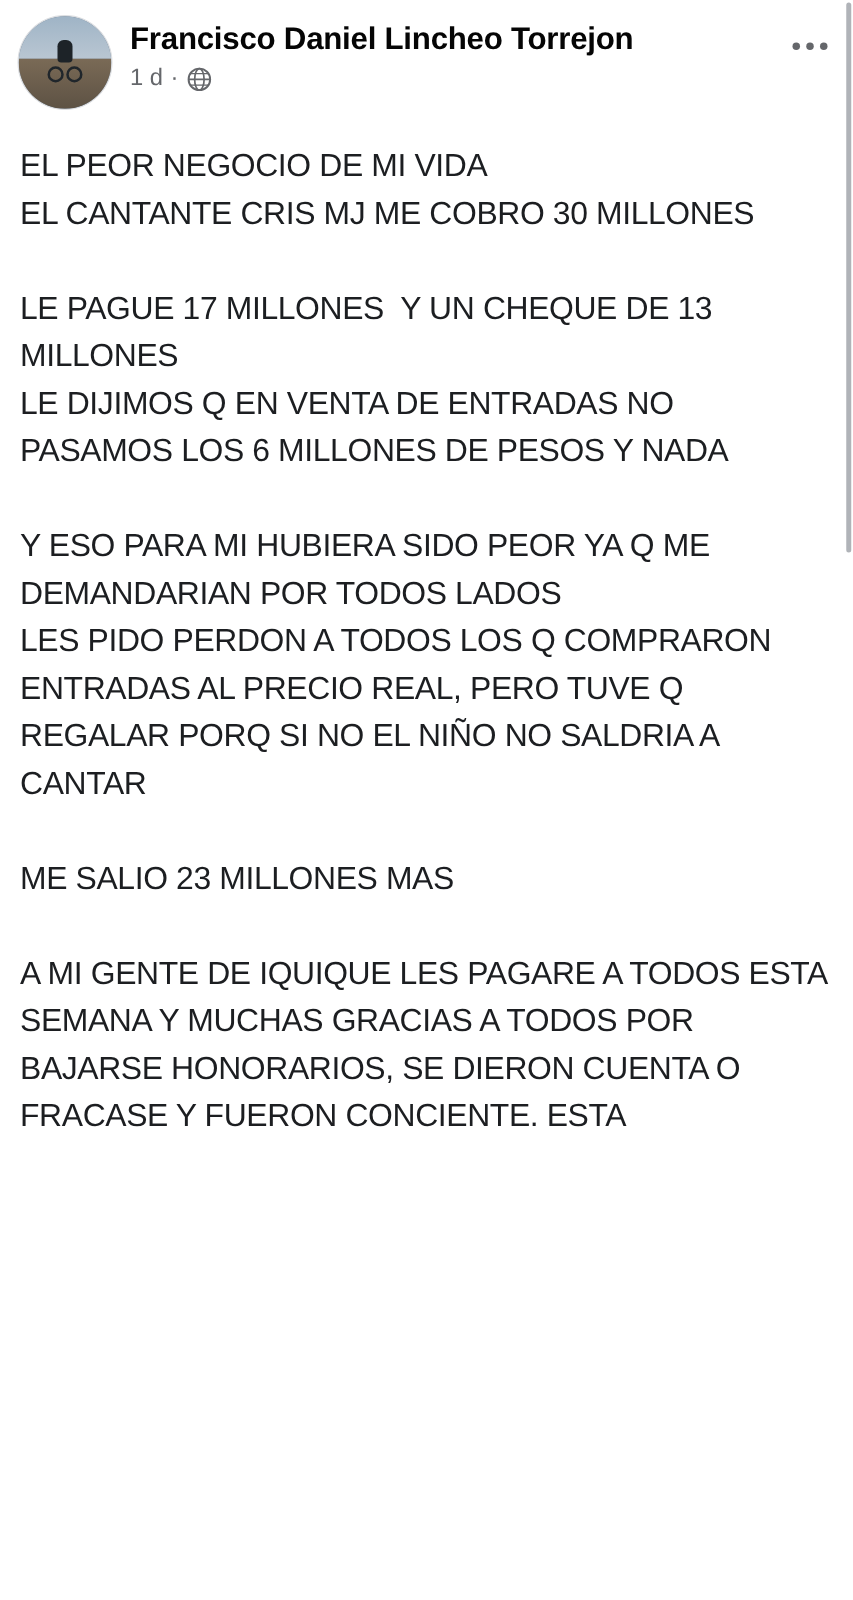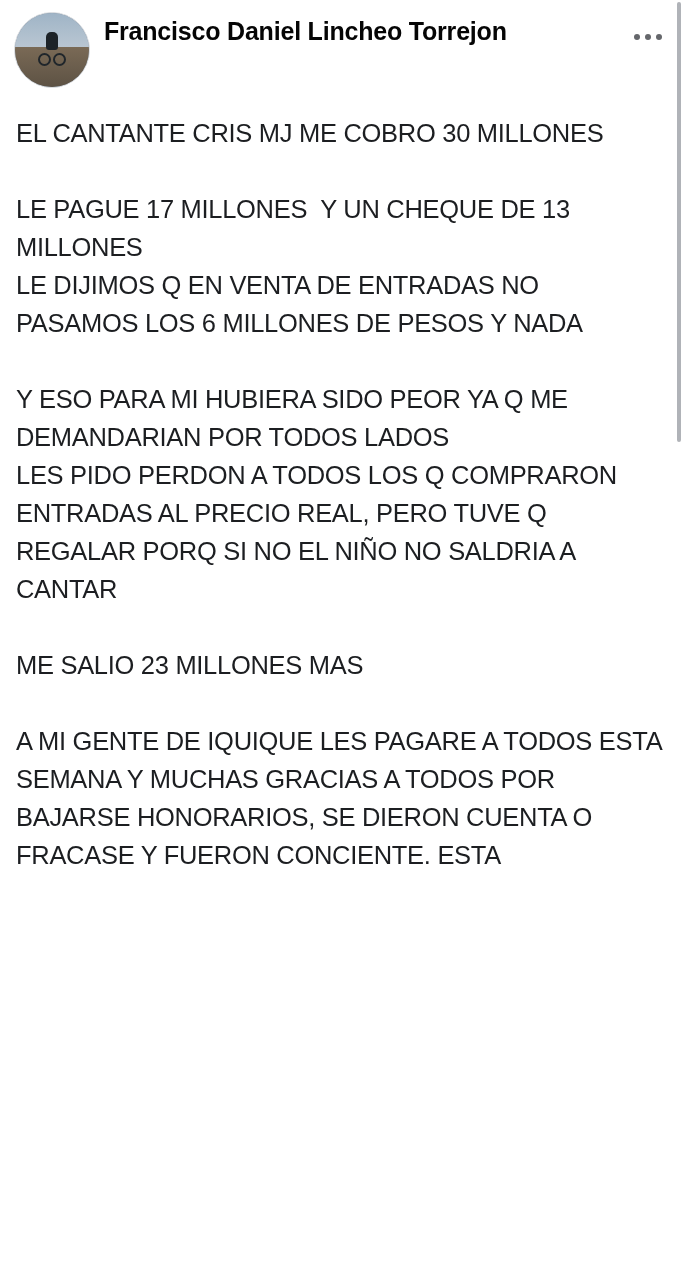--- a/index.html
+++ b/index.html
@@ -187,33 +187,47 @@
       <div class="ground"></div>
       <div class="rider">
         <div class="body"></div>
         <div class="wheel left"></div>
         <div class="wheel right"></div>
       </div>
     </div>
 
     <div class="header-text">
       <div class="author-name">Francisco Daniel Lincheo Torrejon</div>
+      <div class="meta-row">
+        <span class="meta-time">1 d</span>
+        <span class="meta-dot">·</span>
+        <span class="globe-icon">
+          <svg width="21" height="21" viewBox="0 0 20 20" aria-hidden="true">
+            <circle cx="10" cy="10" r="8.2" fill="none" stroke="#65676b" stroke-width="1.5"></circle>
+            <ellipse cx="10" cy="10" rx="3.6" ry="8.2" fill="none" stroke="#65676b" stroke-width="1.3"></ellipse>
+            <line x1="1.8" y1="10" x2="18.2" y2="10" stroke="#65676b" stroke-width="1.3"></line>
+            <line x1="3.2" y1="5.6" x2="16.8" y2="5.6" stroke="#65676b" stroke-width="1.1"></line>
+            <line x1="3.2" y1="14.4" x2="16.8" y2="14.4" stroke="#65676b" stroke-width="1.1"></line>
+          </svg>
+        </span>
+      </div>
     </div>
 
     <div class="more-button">
       <div class="dots">
         <i></i>
         <i></i>
         <i></i>
       </div>
     </div>
 
   </div>
 
   <div class="post-body">
+    <p>EL PEOR NEGOCIO DE MI VIDA</p>
     <p>EL CANTANTE CRIS MJ ME COBRO 30 MILLONES</p>
     <p class="blank"></p>
     <p>LE PAGUE 17 MILLONES  Y UN CHEQUE DE 13 MILLONES</p>
     <p>LE DIJIMOS Q EN VENTA DE ENTRADAS NO PASAMOS LOS 6 MILLONES DE PESOS Y NADA</p>
     <p class="blank"></p>
     <p>Y ESO PARA MI HUBIERA SIDO PEOR YA Q ME DEMANDARIAN POR TODOS LADOS</p>
     <p>LES PIDO PERDON A TODOS LOS Q COMPRARON ENTRADAS AL PRECIO REAL, PERO TUVE Q REGALAR PORQ SI NO EL NIÑO NO SALDRIA A CANTAR</p>
     <p class="blank"></p>
     <p>ME SALIO 23 MILLONES MAS</p>
     <p class="blank"></p>

